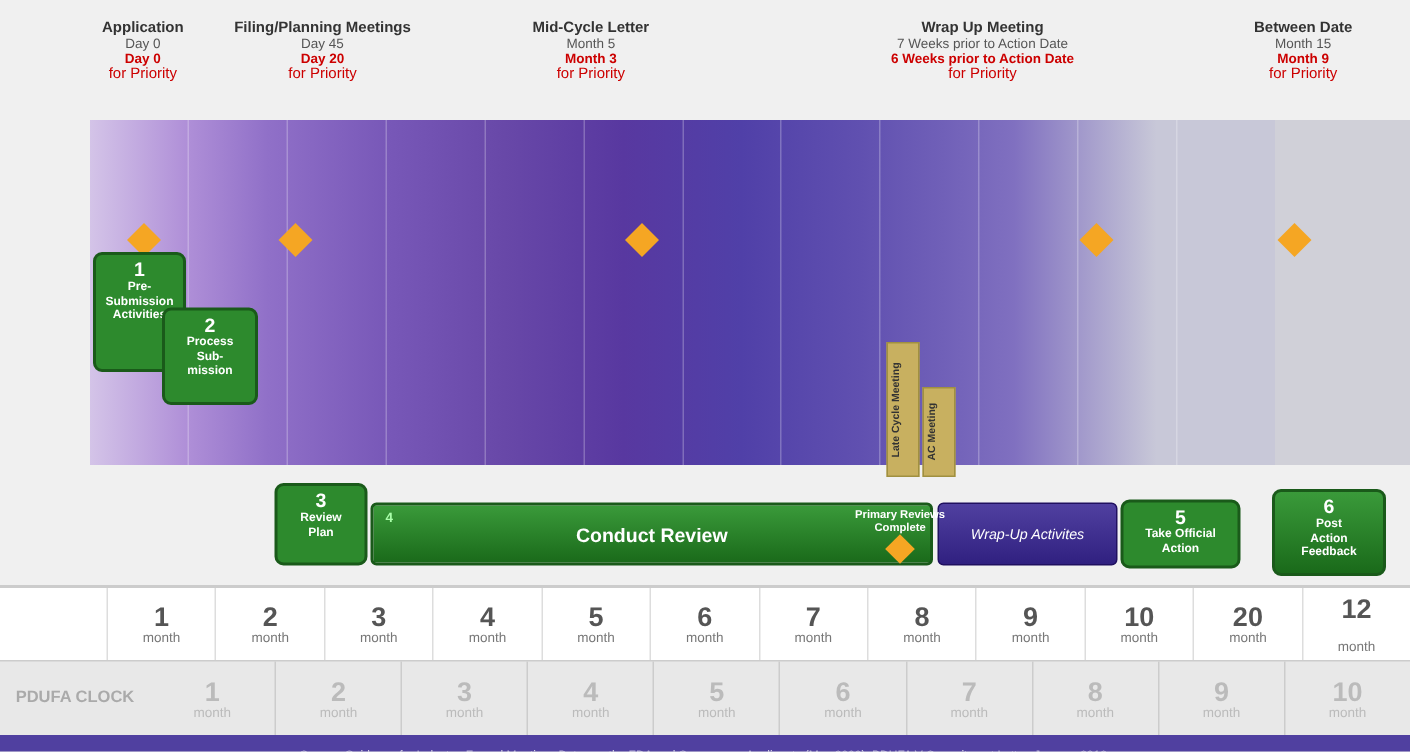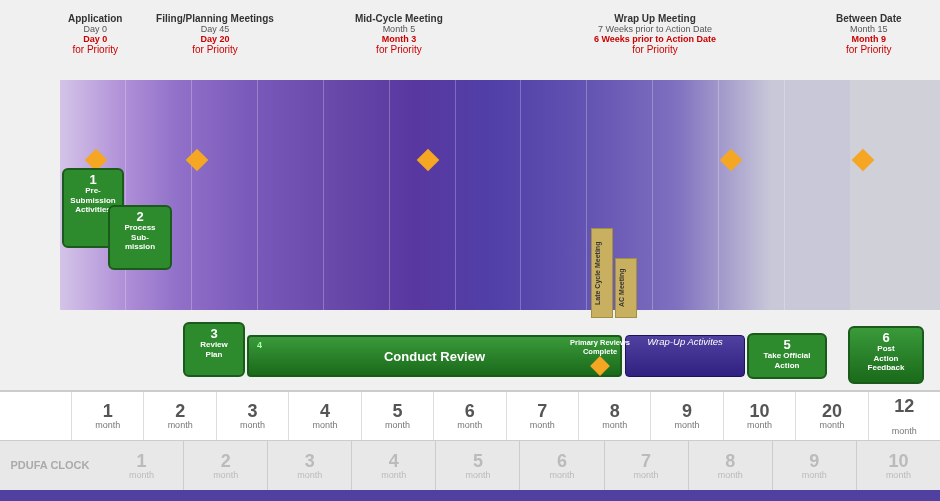--- a/index.html
+++ b/index.html
@@ -116,21 +116,21 @@
     }
 
     
     .wrapup-bar {
       position: absolute;
       background: linear-gradient(to bottom, #5040a0, #302080);
       border: 1px solid #201060;
       border-radius: 4px;
       color: white;
       display: flex;
-      align-items: flex-start;
+      align-items: center;
       justify-content: center;
       font-size: 10px;
       font-style: italic;
       z-index: 15;
     }
 
     
     .meeting-box {
       position: absolute;
       background: #c8b060;
@@ -264,21 +264,21 @@
     </div>
 
     <div class="milestone-label" style="left:155px; top:2px; width:120px;">
       <span class="main-text">Filing/Planning Meetings</span>
       <span class="sub1">Day 45</span>
       <span class="sub2">Day 20</span>
       <span class="sub3">for Priority</span>
     </div>
 
     <div class="milestone-label" style="left:355px; top:2px;">
-      <span class="main-text">Mid-Cycle Meeting</span>
+      <span class="main-text">Mid-Cycle Letter</span>
       <span class="sub1">Month 5</span>
       <span class="sub2">Month 3</span>
       <span class="sub3">for Priority</span>
     </div>
 
     <div class="milestone-label" style="left:575px; top:2px; width:160px;">
       <span class="main-text">Wrap Up Meeting</span>
       <span class="sub1">7 Weeks prior to Action Date</span>
       <span class="sub2" style="color:#cc0000; font-weight:bold;">6 Weeks prior to Action Date</span>
       <span class="sub3" style="color:#cc0000;">for Priority</span>

